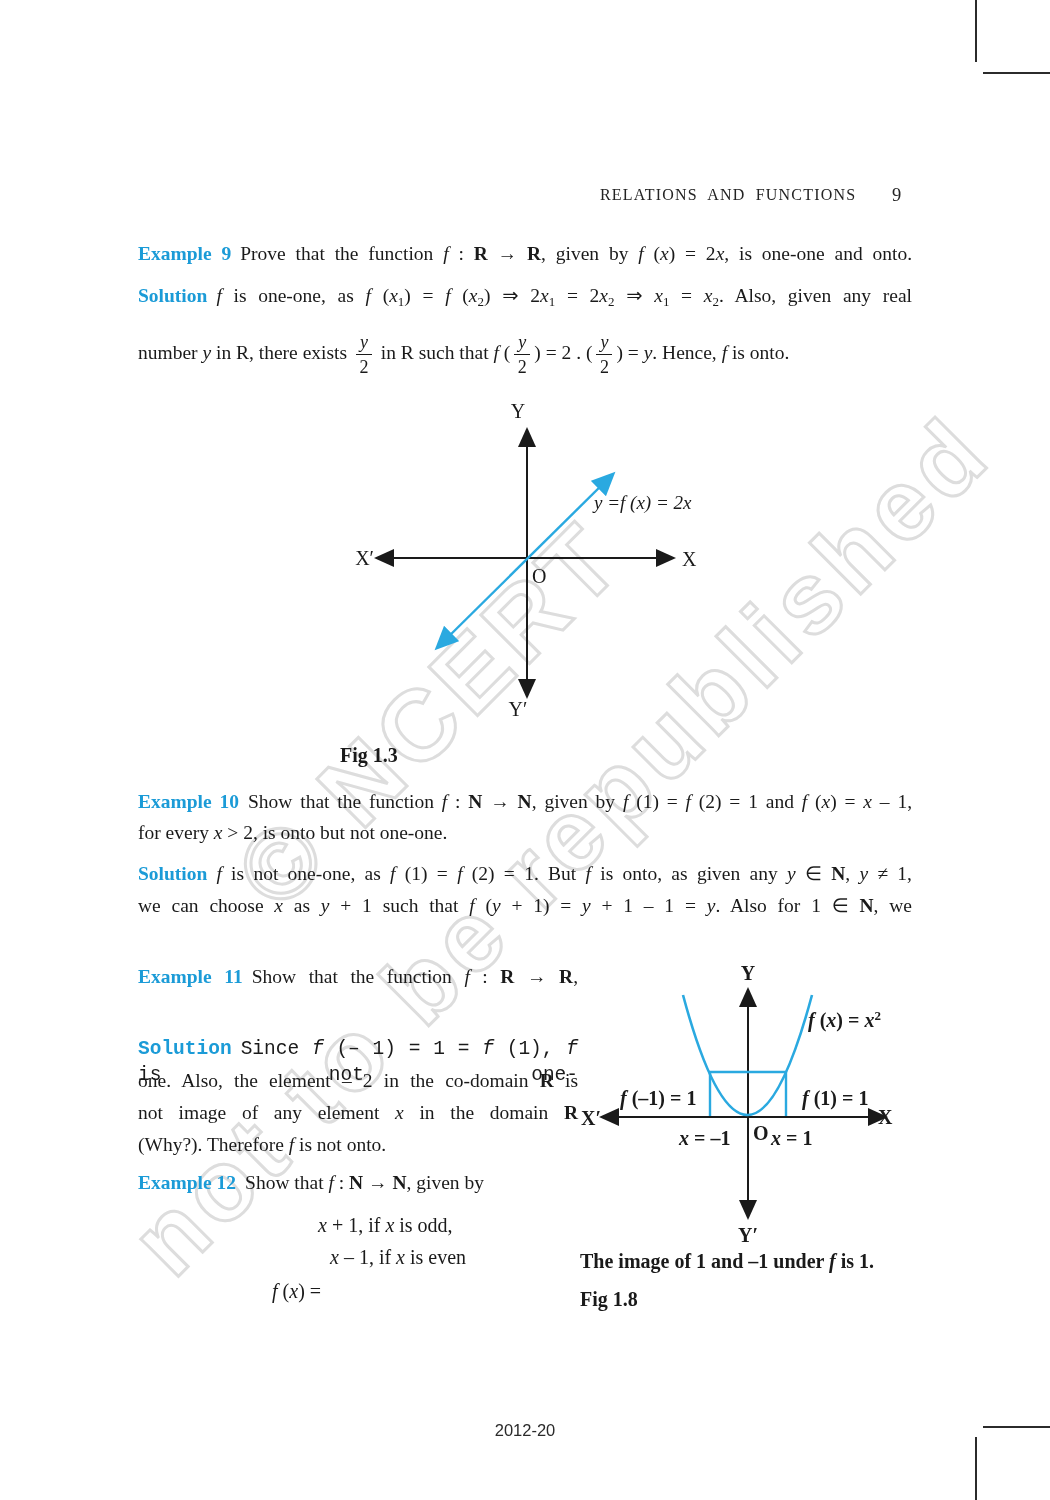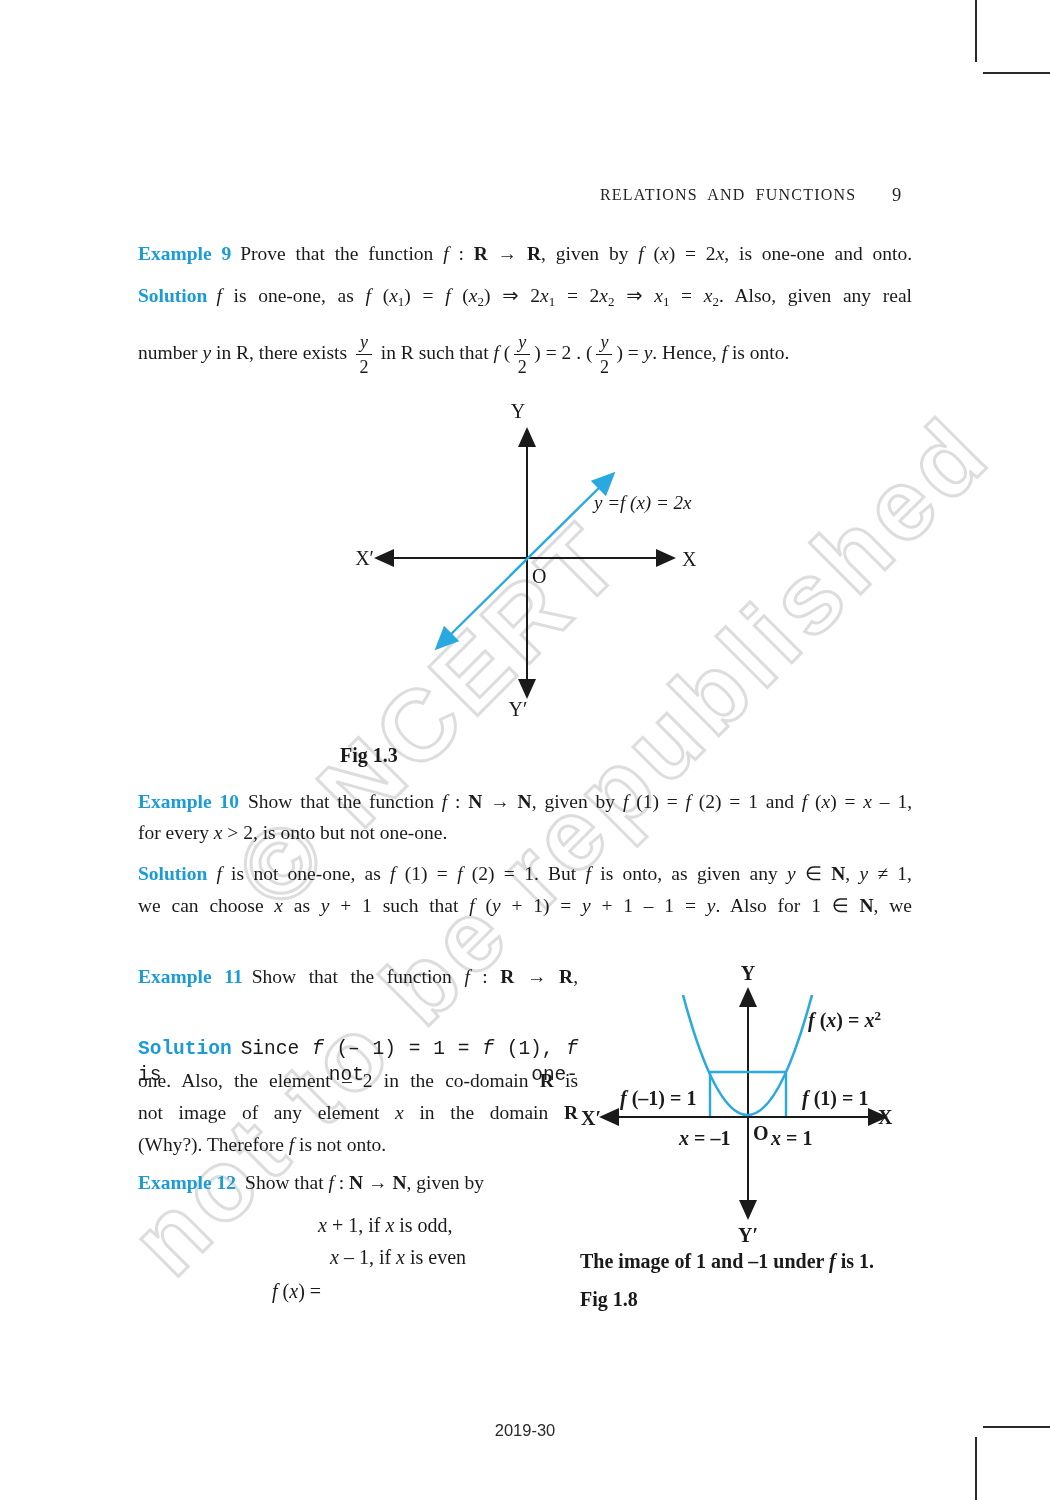--- a/index.html
+++ b/index.html
@@ -165,16 +165,16 @@
       <div class="flab fb" style="left:173px; top:164px;">O</div>
       <div class="flab fb" style="left:228px; top:51px;"><i>f</i> (<i>x</i>) = <i>x</i><sup>2</sup></div>
       <div class="flab fb" style="left:40px; top:129px;"><i>f</i> (–1) = 1</div>
       <div class="flab fb" style="left:222px; top:129px;"><i>f</i> (1) = 1</div>
       <div class="flab fb" style="left:99px; top:169px;"><i>x</i> = –1</div>
       <div class="flab fb" style="left:191px; top:169px;"><i>x</i> = 1</div>
     </div>
     <div class="fig-caption" style="left:580px; top:1250px; width:370px;">The image of 1 and –1 under  <i>f</i>  is 1.</div>
     <div class="fig-caption" style="left:580px; top:1288px; width:370px;">Fig 1.8</div>
 
-    <div class="footer">2019-30</div>
+    <div class="footer">2012-20</div>
 
   </div>
 </div>
 
 </body></html>

